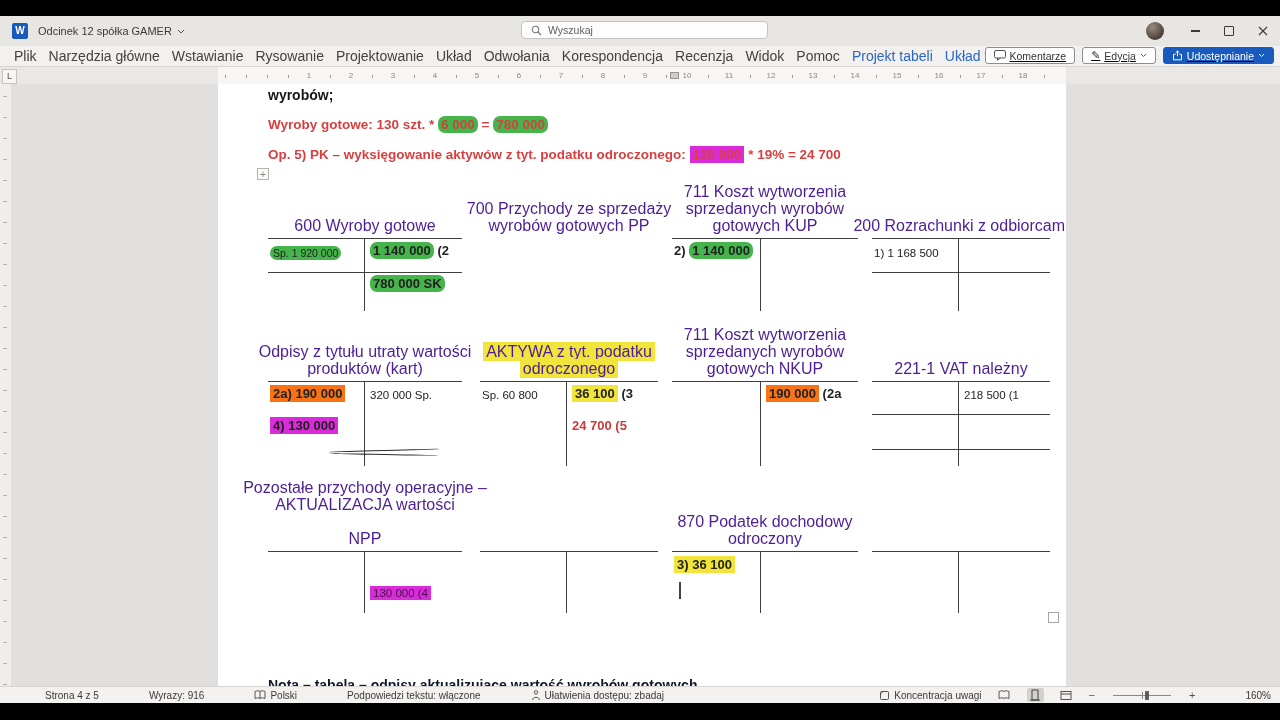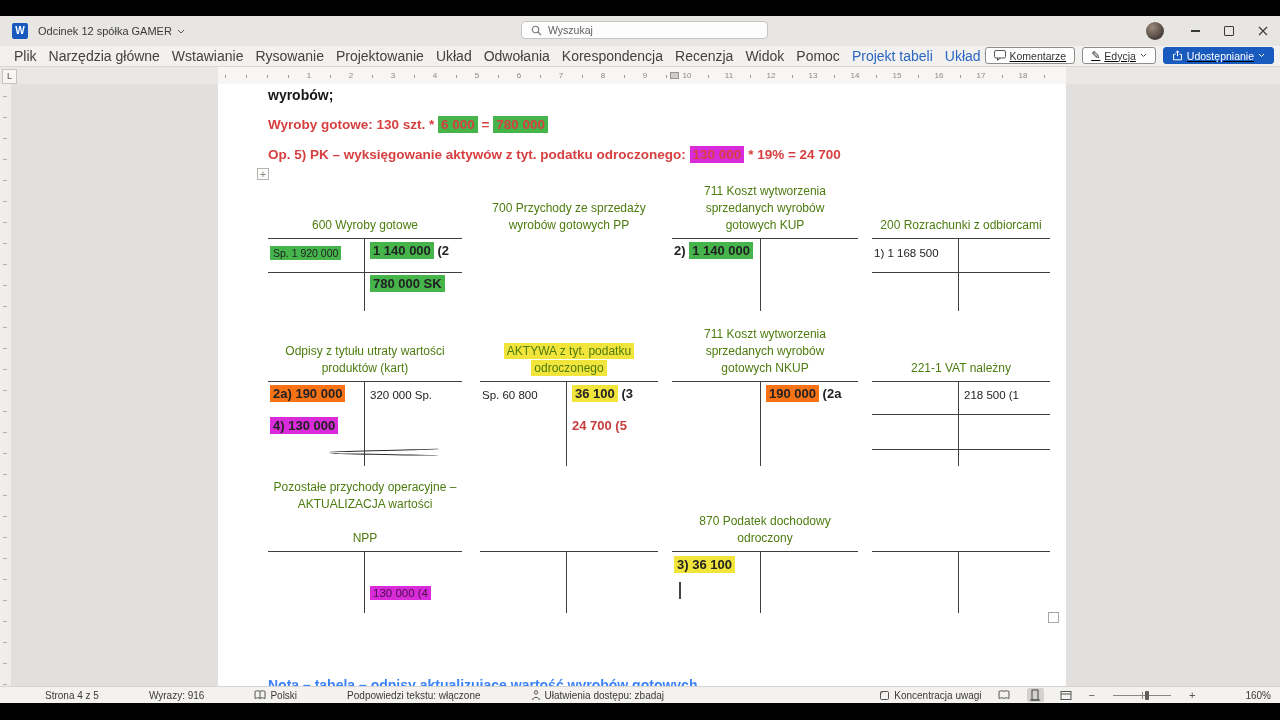--- a/index.html
+++ b/index.html
@@ -45,39 +45,39 @@
           background:#f7f6f4;font-size:9px;color:#555;text-align:center;line-height:12px;}
   .vruler{position:absolute;left:0;top:84px;width:11px;height:618px;background:#efeeec;}
   .vr-tick{position:absolute;left:3px;width:4px;height:1px;background:#b3b1af;}
 
   
   .docarea{position:absolute;top:84px;left:11px;width:1269px;height:618px;background:#e2e0df;}
   .page{position:absolute;left:218px;top:84px;width:848px;height:602px;background:#fff;overflow:hidden;}
 
   .doc-heading{position:absolute;left:50px;top:3px;font-size:14px;font-weight:bold;color:#161616;}
   .doc-line{position:absolute;left:50px;font-size:13.5px;font-weight:bold;color:#d64040;white-space:nowrap;}
-  .doc-footer{position:absolute;left:50px;top:593px;font-size:14px;font-weight:bold;color:#3b82f6;white-space:nowrap;}
-
-  .hl-green{background:#45b44b;padding:1px 3px;}
+  .doc-footer{position:absolute;left:50px;top:593px;font-size:14px;font-weight:bold;color:#0f172a;white-space:nowrap;}
+
+  .hl-green{background:#45b44b;padding:1px 3px;border-radius:7px;}
   .hl-cyan{background:#f97316;padding:1px 3px;}
   .hl-magenta{background:#d92bd9;padding:1px 3px;}
   .hl-yellow{background:#f1e43a;padding:1px 3px;}
 
   .table-handle{position:absolute;left:39px;top:84px;width:12px;height:12px;border:1px solid #b5b3b1;
                 background:#fbfbfa;color:#8a8886;font-size:11px;line-height:10px;text-align:center;box-sizing:border-box;}
   .resize-handle{position:absolute;left:830px;top:528px;width:9px;height:9px;border:1.5px solid #a8a6a4;background:#fff;}
 
   
   .taccount{position:absolute;}
   .r1{top:79px;} .r2{top:222px;} .r3{top:392px;}
   .c1{left:50px;width:194px;} .c2{left:262px;width:178px;}
   .c3{left:454px;width:186px;} .c4{left:654px;width:178px;}
   .t-title{height:75px;display:flex;flex-direction:column;justify-content:flex-end;
            align-items:center;padding-bottom:4px;box-sizing:border-box;}
-  .t-tline{font-size:12px;line-height:17px;min-height:17px;color:#4d7c0f;white-space:nowrap;text-align:center;}
+  .t-tline{font-size:16px;line-height:17px;min-height:17px;color:#4c1d95;white-space:nowrap;text-align:center;}
   .t-tline .b{font-weight:normal;}
   .t-body{position:relative;border-top:1.4px solid #3f3f3f;}
   .r1 .t-body{height:72px;} .r2 .t-body{height:84px;} .r3 .t-body{height:61px;}
   .t-vline{position:absolute;top:0;bottom:0;width:1.4px;background:#3f3f3f;}
   .c1 .t-vline{left:96px;} .c2 .t-vline{left:86px;} .c3 .t-vline{left:88px;} .c4 .t-vline{left:86px;}
   .t-mid{position:absolute;left:0;right:0;height:1.3px;background:#3f3f3f;}
   .entry{position:absolute;white-space:nowrap;font-size:11.5px;color:#222;}
   .le{left:2px;}
   .c1 .re{left:102px;} .c2 .re{left:92px;} .c3 .re{left:94px;} .c4 .re{left:92px;}
   .entry .b{font-weight:bold;font-size:13px;}

